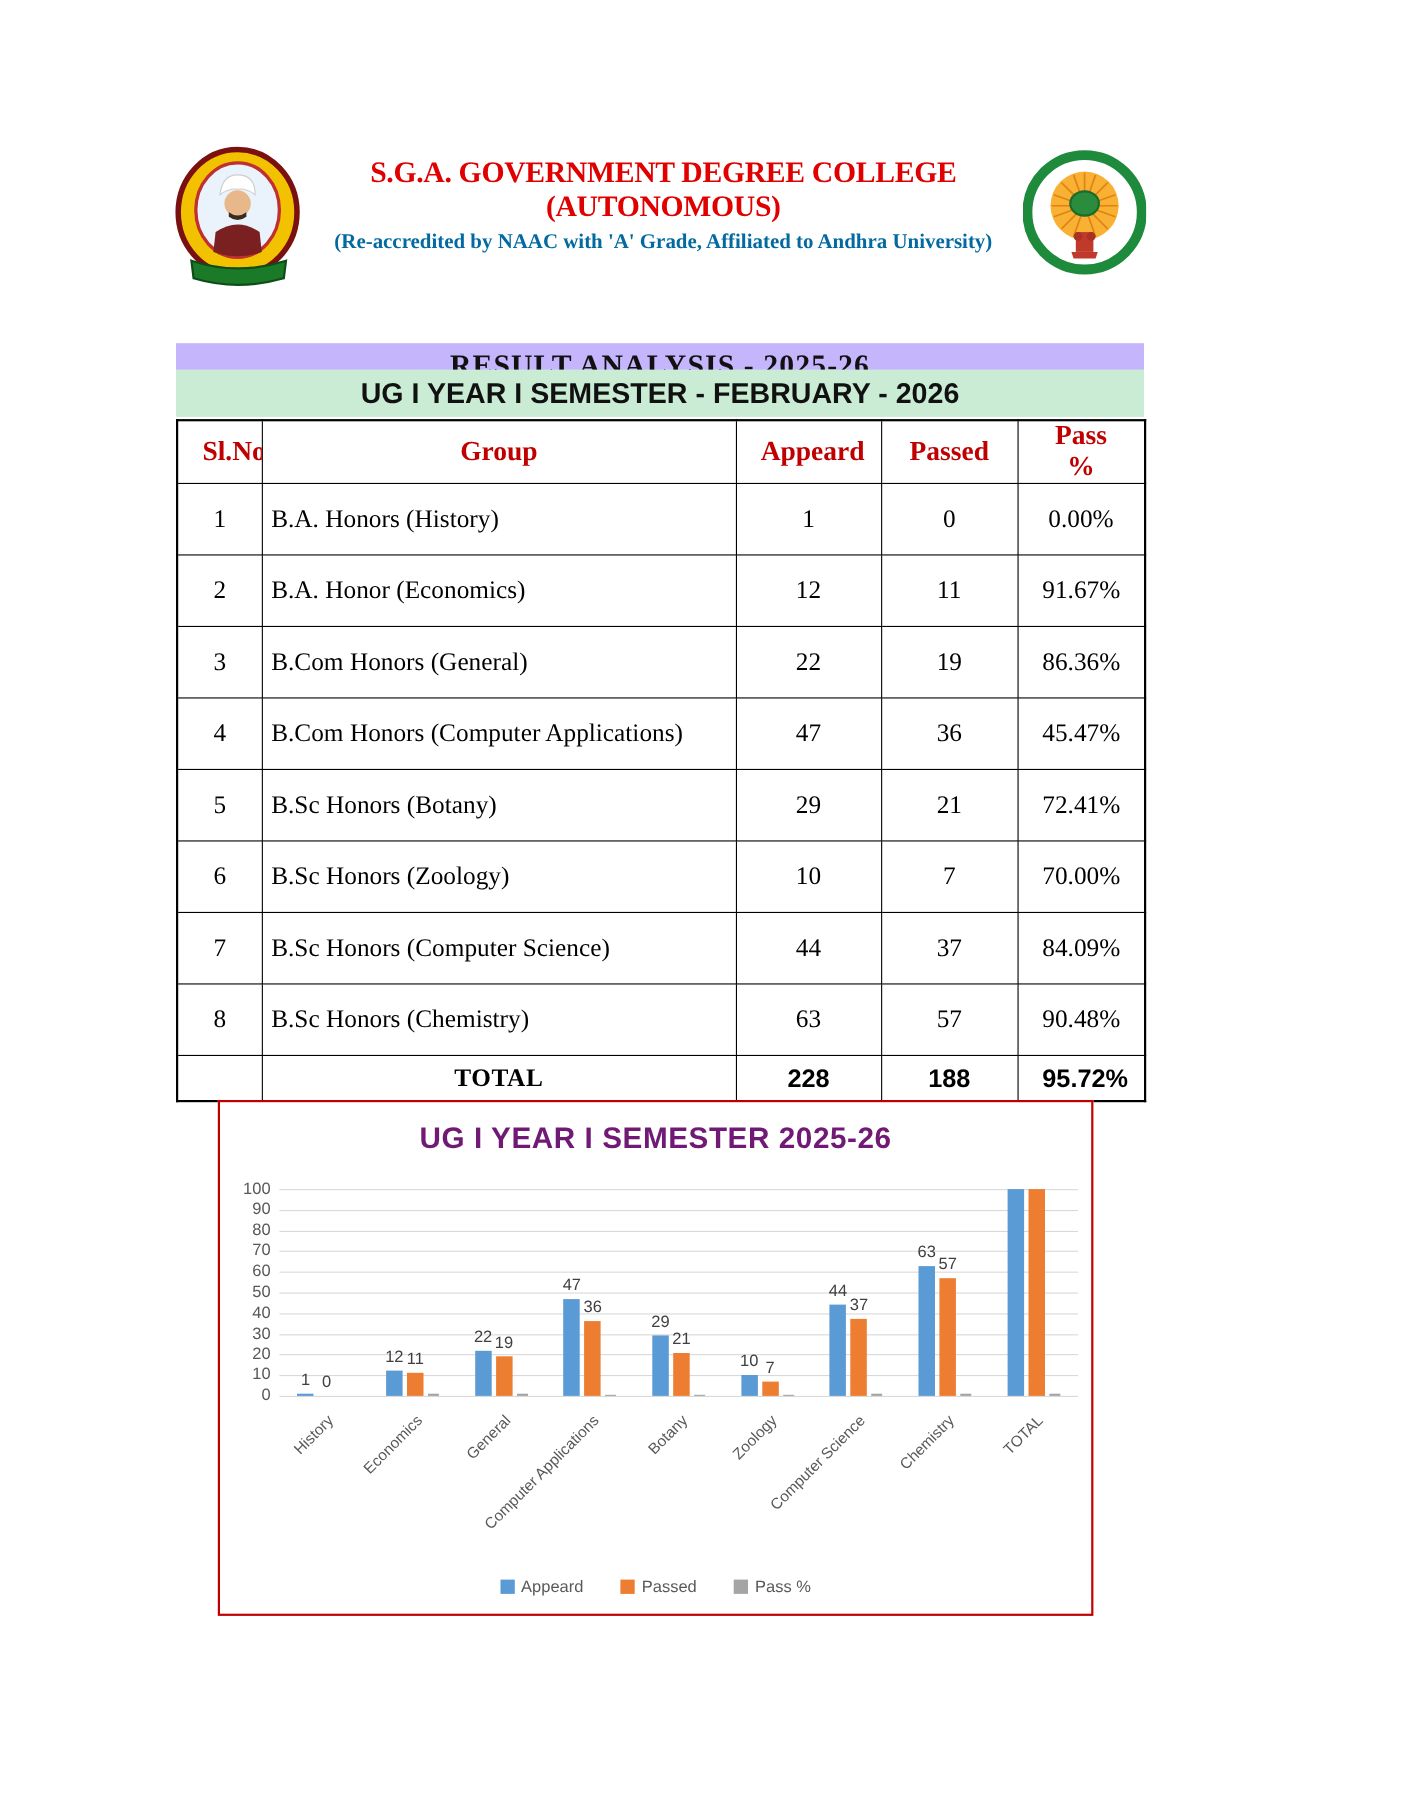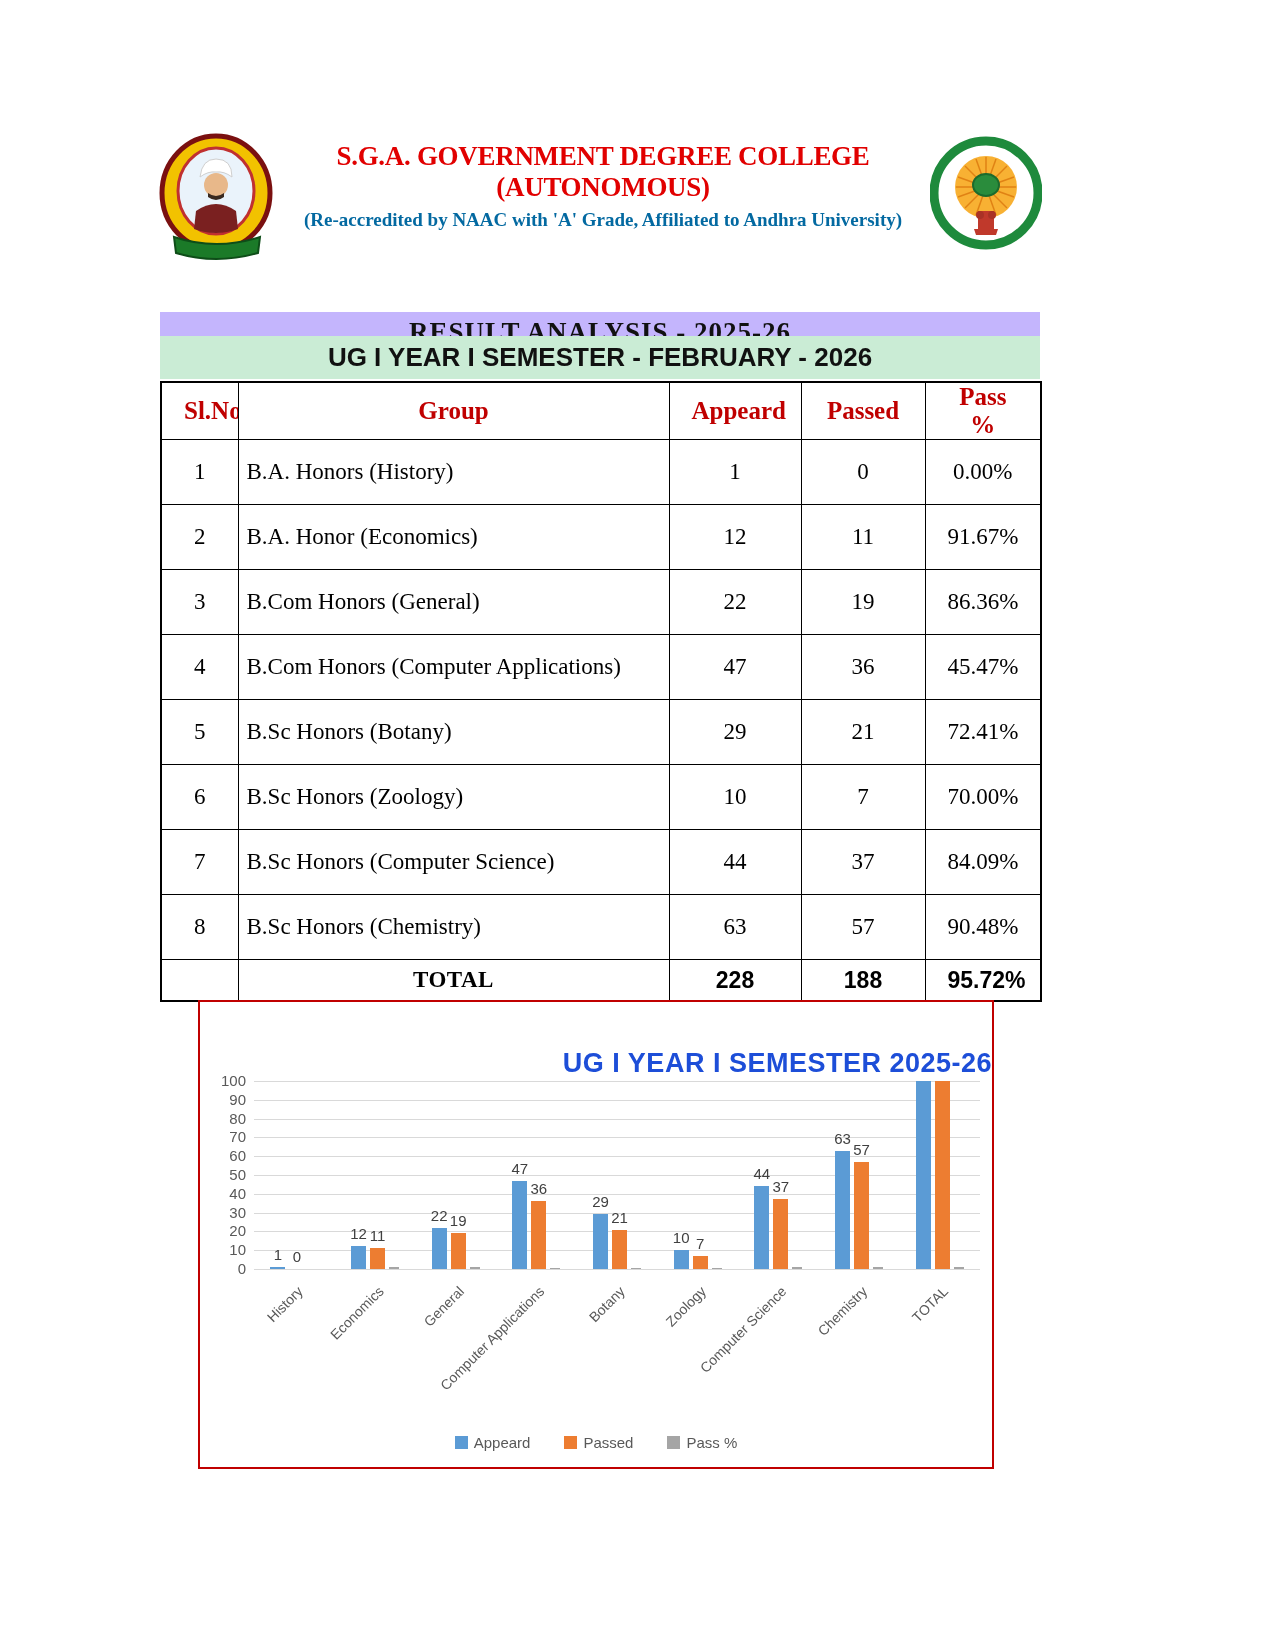--- a/index.html
+++ b/index.html
@@ -33,22 +33,22 @@
   .c-group{text-align:left;padding-left:8px !important;}
   tr.total-row td{height:40px;}
   .total-label{text-align:center;font-weight:bold;font-size:26px;letter-spacing:0.5px;}
   .total-num{text-align:center;font-weight:bold;font-size:22px;font-family:"Liberation Sans",sans-serif;}
   .col-slno{width:77px;} .col-group{width:431px;} .col-appeard{width:132px;}
   .col-passed{width:124px;} .col-passpct{width:116px;}
 
   
   .chart-box{position:absolute;left:198px;top:1000px;width:792px;height:465px;
              border:2px solid #C00000;background:#fff;font-family:"Liberation Sans",sans-serif;}
-  .chart-title{position:absolute;top:18px;left:0;width:100%;text-align:right;
-               color:#1d4ed8;font-size:27px;font-weight:bold;letter-spacing:0.5px;margin-top:28px;}
+  .chart-title{position:absolute;top:18px;left:0;width:100%;text-align:center;
+               color:#701a75;font-size:27px;font-weight:bold;letter-spacing:0.5px;}
   .plot-area{position:absolute;left:54px;top:79px;width:726px;height:188px;}
   .gridline{position:absolute;left:0;width:100%;height:1px;background:#D9D9D9;}
   .ytick{position:absolute;left:-44px;width:36px;text-align:right;font-size:15px;color:#595959;line-height:18px;}
   .bar{position:absolute;bottom:0;}
   .bar-label{position:absolute;width:40px;text-align:center;font-size:15px;color:#404040;white-space:nowrap;}
   .xtick{position:absolute;font-size:14px;color:#595959;white-space:nowrap;
          transform:rotate(-45deg);transform-origin:100% 0;text-align:right;}
   .chart-legend{position:absolute;left:0;bottom:16px;width:100%;display:flex;
                 justify-content:center;gap:34px;align-items:center;}
   .legend-item{display:flex;align-items:center;gap:6px;font-size:15px;color:#595959;}

